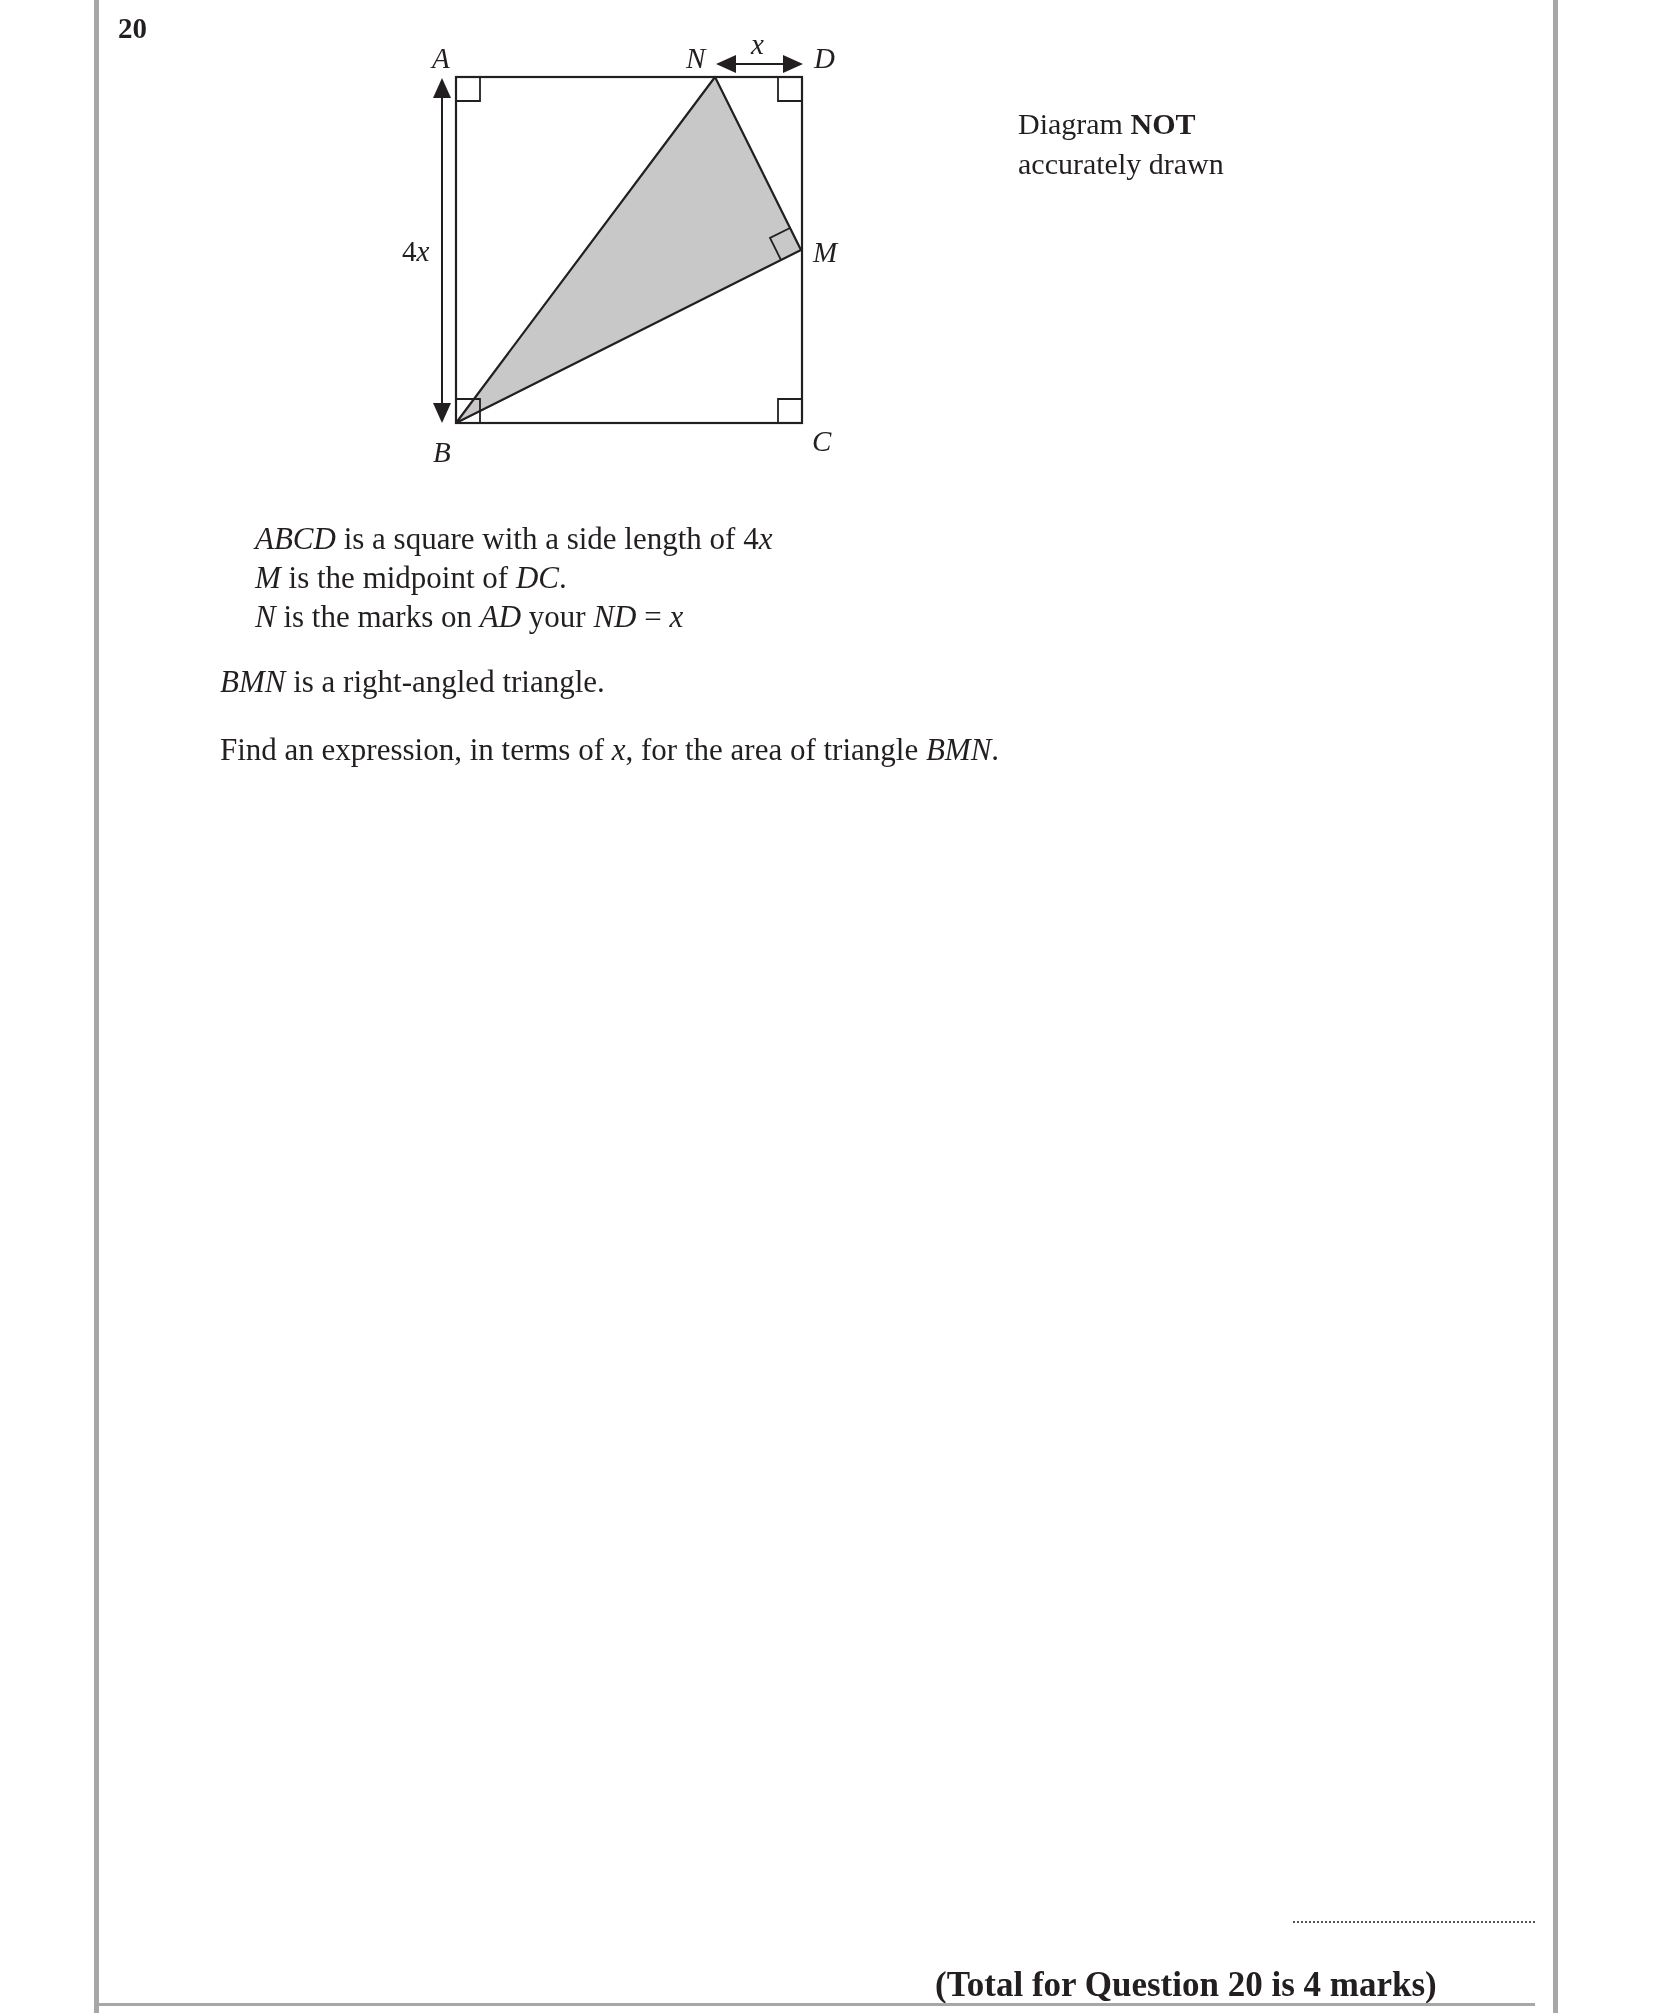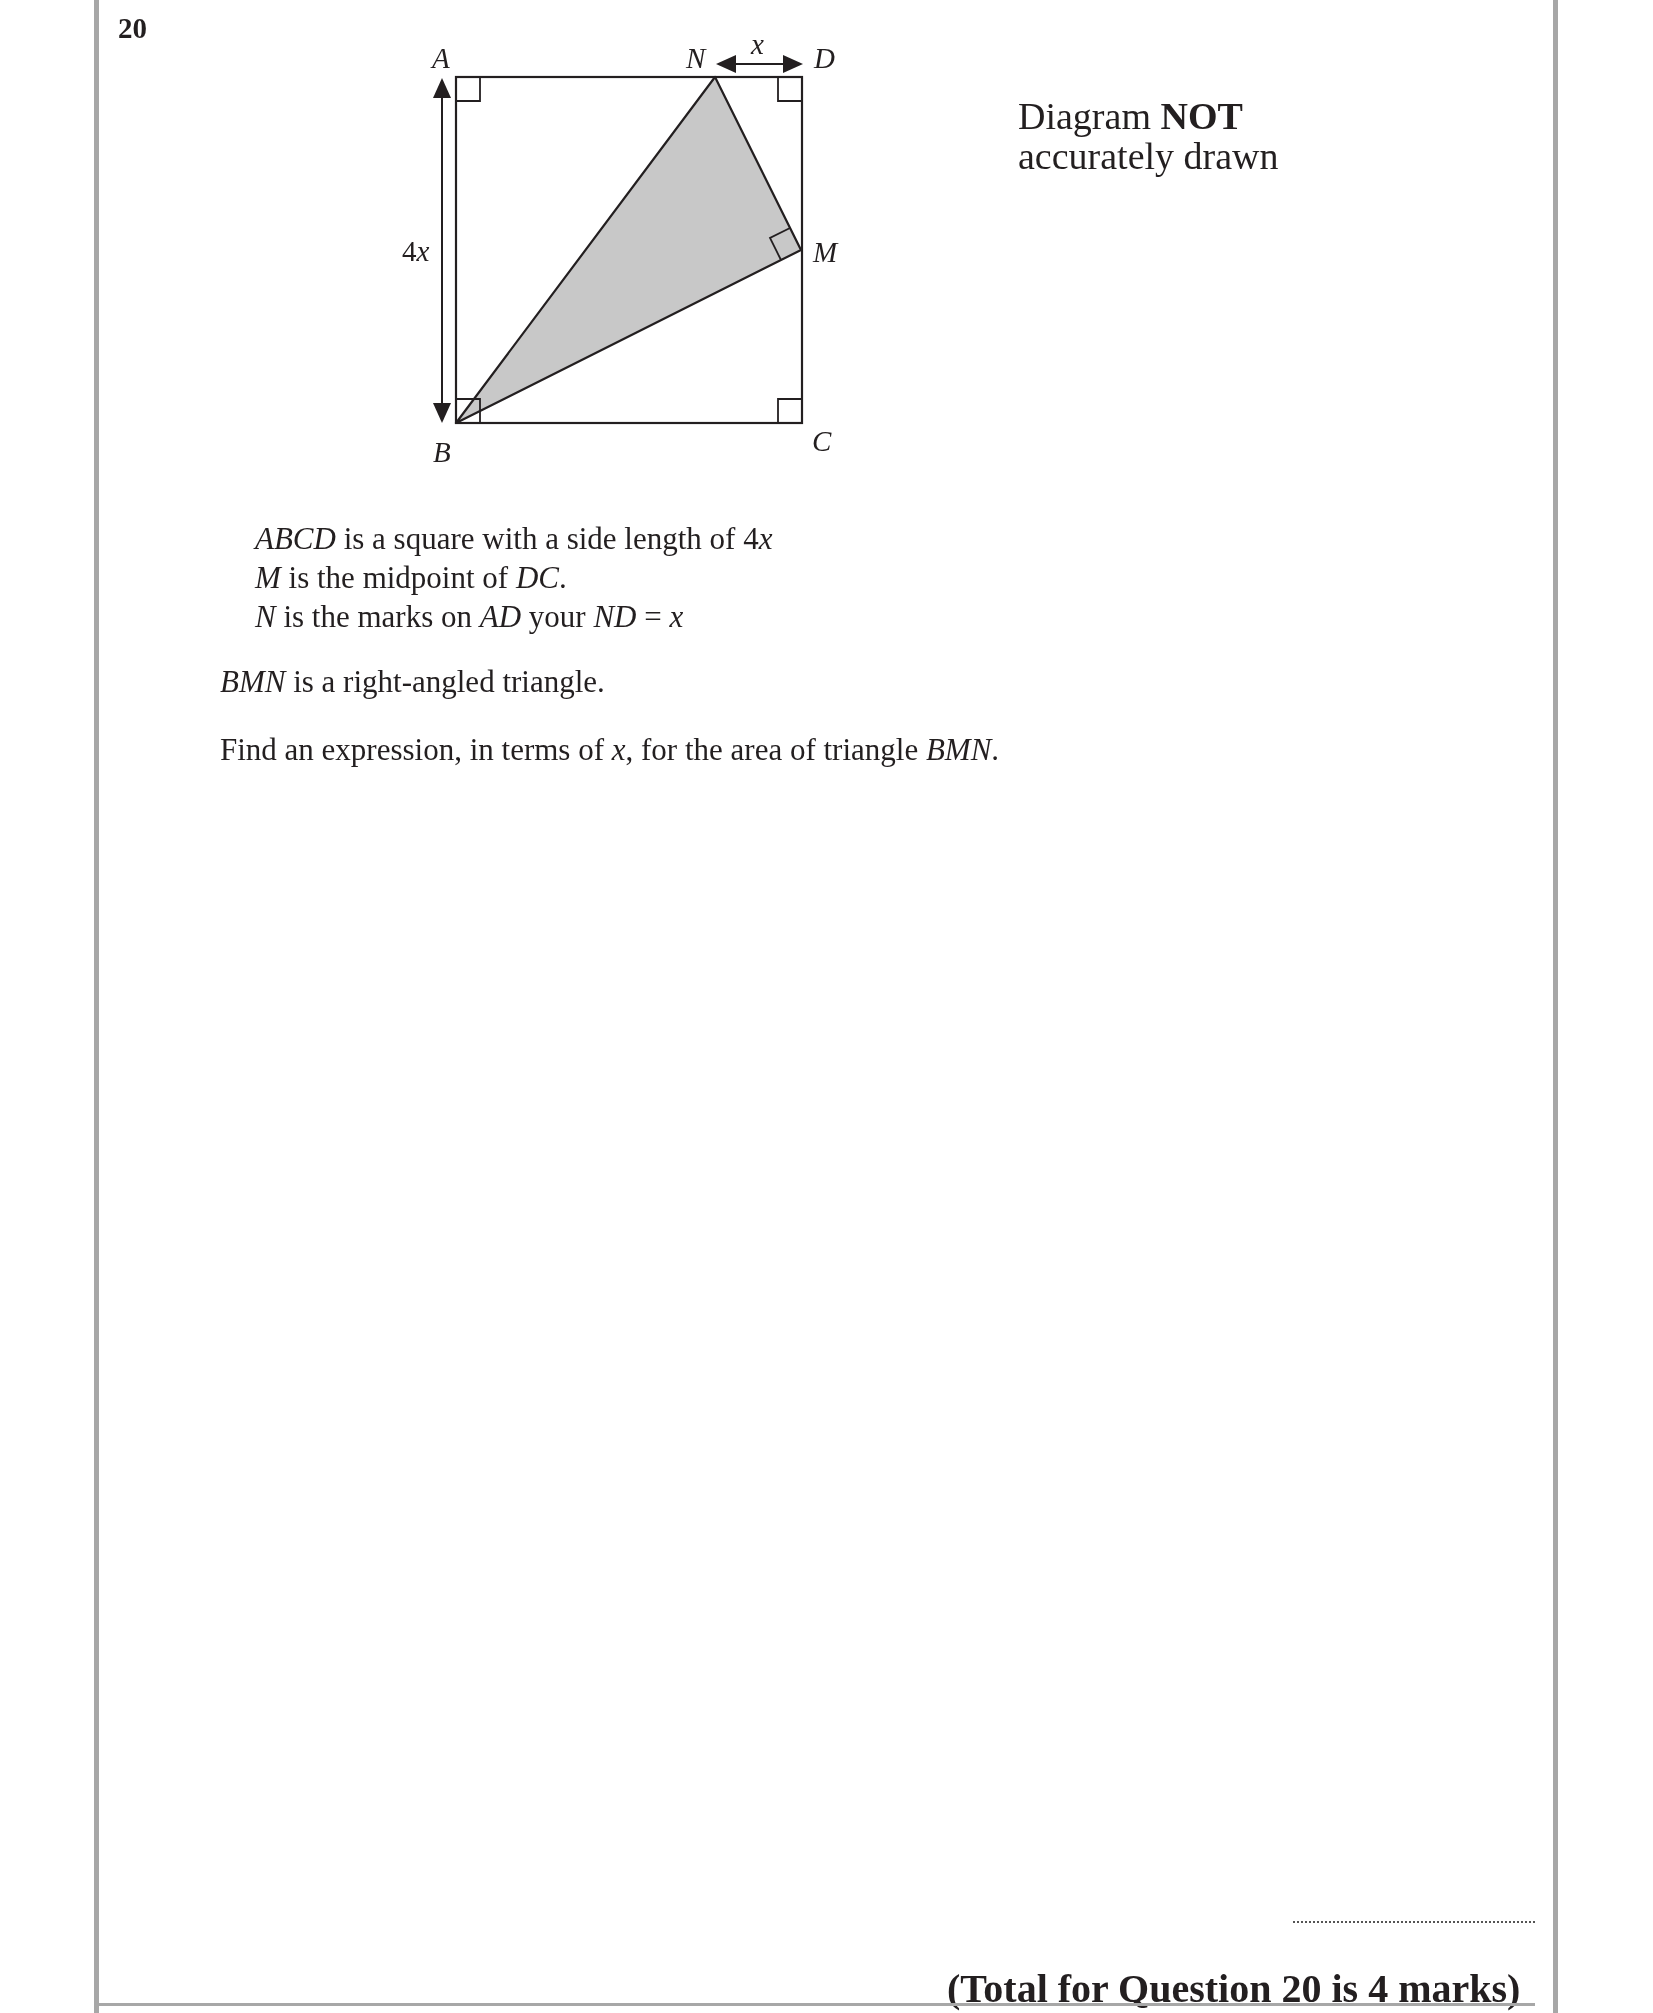--- a/index.html
+++ b/index.html
@@ -5,28 +5,28 @@
   html, body { margin: 0; padding: 0; background: #ffffff; }
   body {
     width: 1653px; height: 2013px; position: relative; overflow: hidden;
     font-family: "Liberation Serif", "DejaVu Serif", serif; color: #231f20;
   }
   .border-left { position: absolute; left: 94px; top: 0; width: 5px; height: 2013px; background: #a7a7a7; }
   .border-right { position: absolute; left: 1553px; top: 0; width: 5px; height: 2013px; background: #a7a7a7; }
   .bottom-rule { position: absolute; left: 98px; top: 2003px; width: 1437px; height: 3px; background: #a7a7a7; }
   .qnum { position: absolute; left: 118px; top: 12px; font-size: 29px; font-weight: bold; }
   .diagram { position: absolute; left: 0; top: 0; }
-  .note { position: absolute; left: 1018px; top: 96px; font-size: 38px; line-height: 40px; }
+  .note { position: absolute; left: 1018px; top: 104px; font-size: 30px; line-height: 40px; }
   .note b { font-weight: bold; }
   .para { position: absolute; left: 220px; font-size: 31px; line-height: 39px; margin: 0; }
   .p1 { top: 519px; margin-left: 35px; }
   .p2 { top: 662px; }
   .p3 { top: 730px; text-align: right; }
   .answer-line { position: absolute; left: 1293px; top: 1921px; width: 242px; height: 0; border-top: 2px dotted #555; }
-  .total { position: absolute; left: 935px; top: 1965px; font-size: 40px; font-weight: bold; white-space: nowrap; margin-left: 12px; }
+  .total { position: absolute; left: 935px; top: 1965px; font-size: 35px; font-weight: bold; white-space: nowrap; }
   i { font-style: italic; }
   svg text { font-family: "Liberation Serif", "DejaVu Serif", serif; fill: #231f20; }
 </style>
 </head>
 <body>
 
 <div class="border-left"></div>
 <div class="border-right"></div>
 
 <div class="qnum">20</div>

